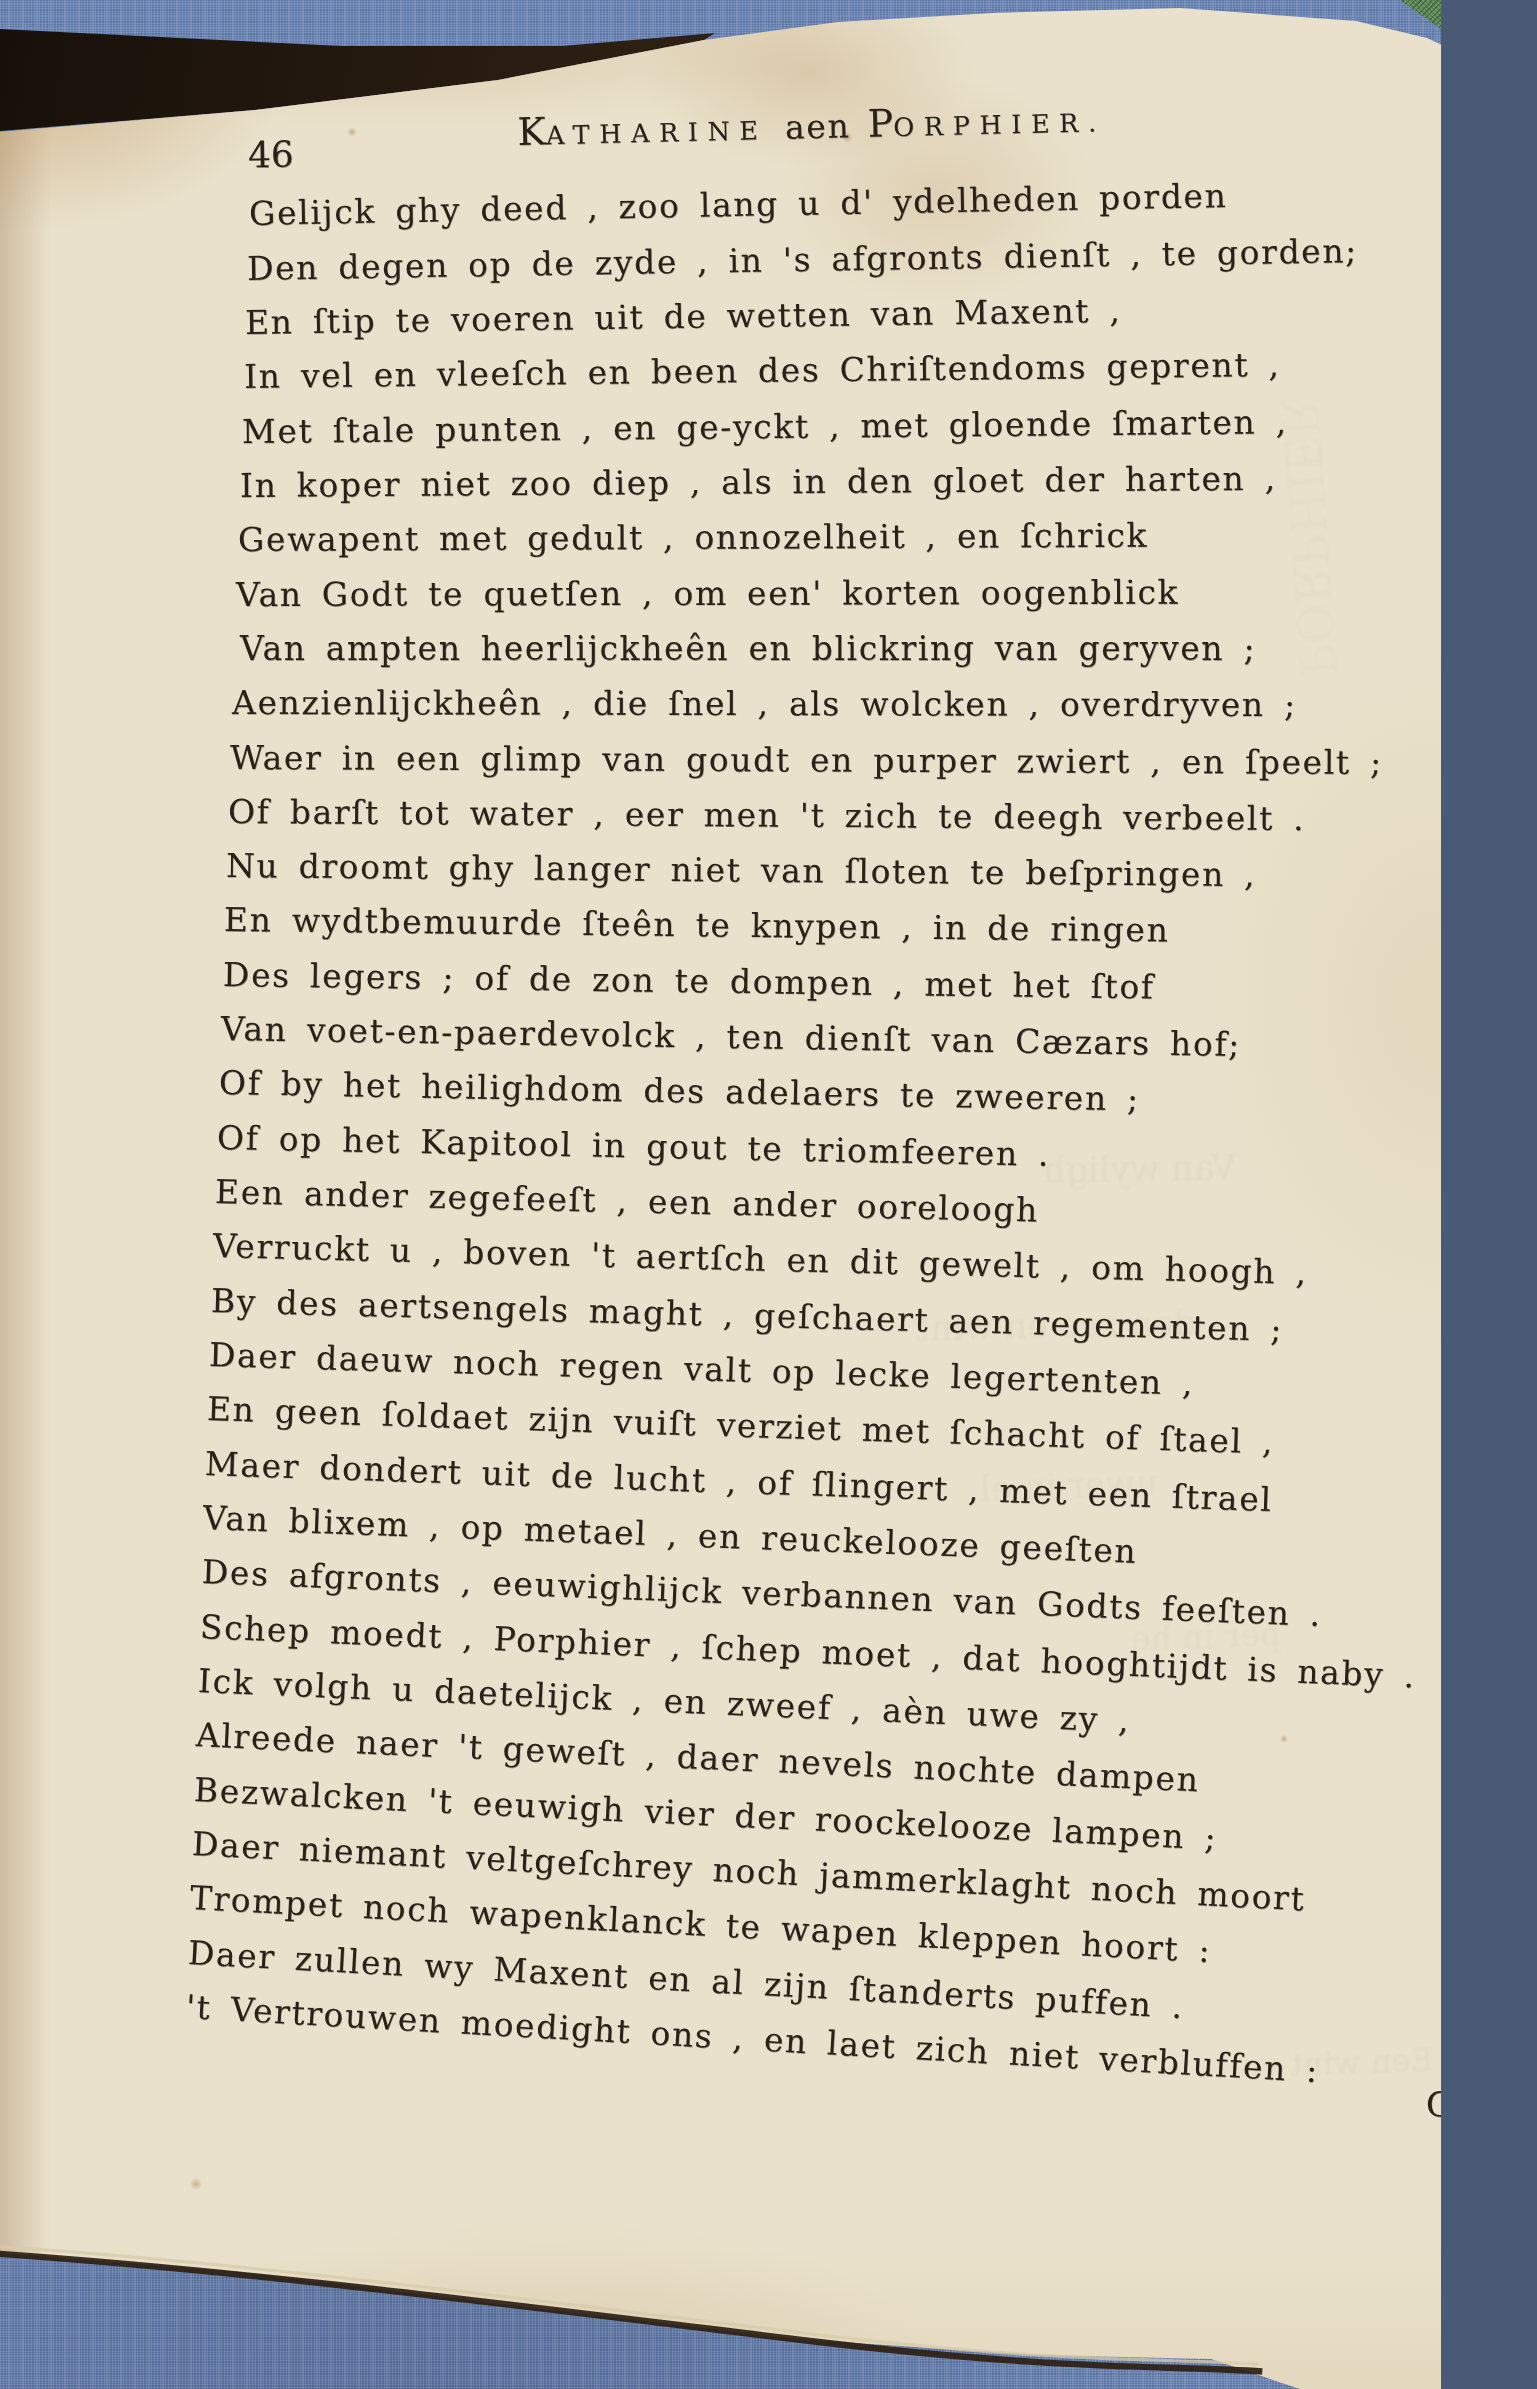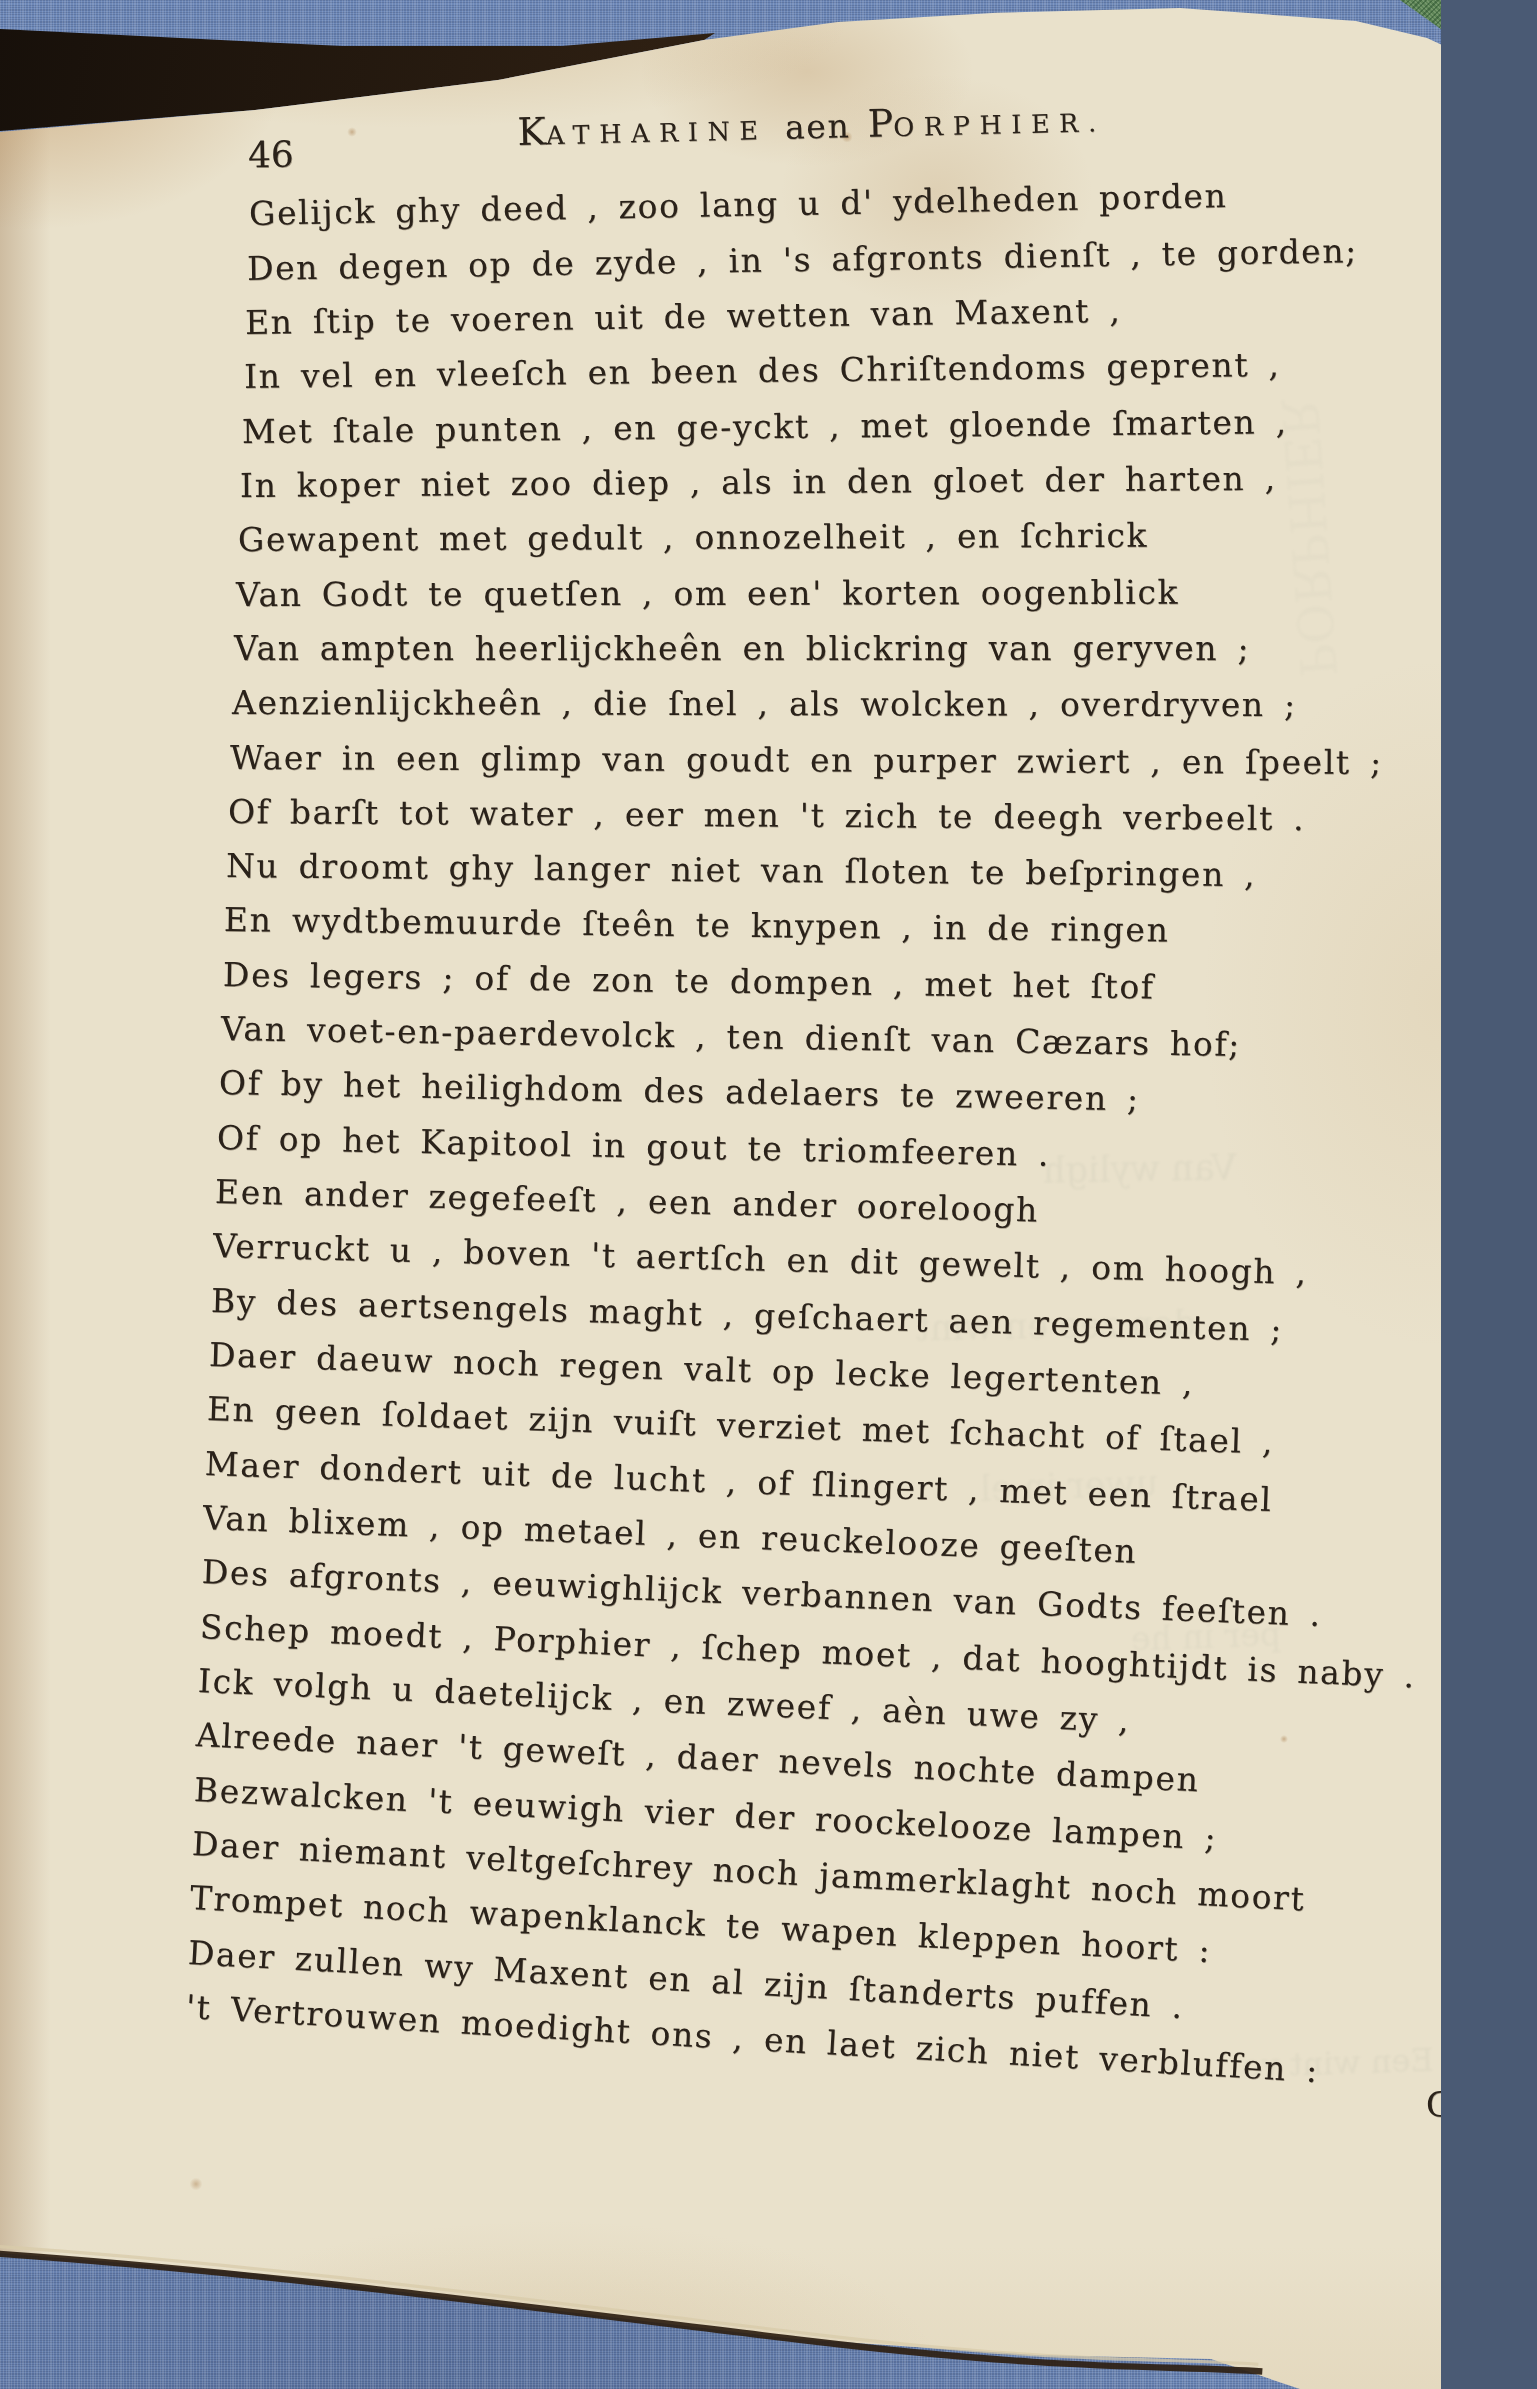--- a/index.html
+++ b/index.html
@@ -87,21 +87,21 @@
     <div class="running-title ink"><span class="rt-word caps"><span class="rt-lead">K</span><span class="rt-rest">ATHARINE</span></span><span class="rt-word lower"><span class="rt-rest">aen</span></span><span class="rt-word caps"><span class="rt-lead">P</span><span class="rt-rest">ORPHIER.</span></span></div>
     <div class="poem">
         <div class="line ink" style="top: 194px; left: 249px; transform: rotate(-1.05deg);">Gelijck ghy deed , zoo lang u d' ydelheden porden</div>
         <div class="line ink" style="top: 249px; left: 247px; transform: rotate(-0.92deg);">Den degen op de zyde , in 's afgronts dienſt , te gorden;</div>
         <div class="line ink" style="top: 303px; left: 245px; transform: rotate(-0.79deg);">En ſtip te voeren uit de wetten van Maxent ,</div>
         <div class="line ink" style="top: 357px; left: 244px; transform: rotate(-0.66deg);">In vel en vleeſch en been des Chriſtendoms geprent ,</div>
         <div class="line ink" style="top: 412px; left: 242px; transform: rotate(-0.53deg);">Met ſtale punten , en ge-yckt , met gloende ſmarten ,</div>
         <div class="line ink" style="top: 466px; left: 240px; transform: rotate(-0.4deg);">In koper niet zoo diep , als in den gloet der harten ,</div>
         <div class="line ink" style="top: 520px; left: 238px; transform: rotate(-0.27deg);">Gewapent met gedult , onnozelheit , en ſchrick</div>
         <div class="line ink" style="top: 575px; left: 236px; transform: rotate(-0.14deg);">Van Godt te quetſen , om een' korten oogenblick</div>
-        <div class="line ink" style="top: 629px; left: 234px; transform: rotate(-0.01deg);">Van ampten heerlijckheên en blickring van geryven ;</div>
+        <div class="line ink" style="top: 629px; left: 240px; transform: rotate(-0.01deg);">Van ampten heerlijckheên en blickring van geryven ;</div>
         <div class="line ink" style="top: 683px; left: 232px; transform: rotate(0.12deg);">Aenzienlijckheên , die ſnel , als wolcken , overdryven ;</div>
         <div class="line ink" style="top: 738px; left: 230px; transform: rotate(0.25deg);">Waer in een glimp van goudt en purper zwiert , en ſpeelt ;</div>
         <div class="line ink" style="top: 792px; left: 228px; transform: rotate(0.38deg);">Of barſt tot water , eer men 't zich te deegh verbeelt .</div>
         <div class="line ink" style="top: 846px; left: 226px; transform: rotate(0.51deg);">Nu droomt ghy langer niet van ſloten te beſpringen ,</div>
         <div class="line ink" style="top: 900px; left: 224px; transform: rotate(0.64deg);">En wydtbemuurde ſteên te knypen , in de ringen</div>
         <div class="line ink" style="top: 955px; left: 223px; transform: rotate(0.77deg);">Des legers ; of de zon te dompen , met het ſtof</div>
         <div class="line ink" style="top: 1009px; left: 221px; transform: rotate(0.9deg);">Van voet-en-paerdevolck , ten dienſt van Cæzars hof;</div>
         <div class="line ink" style="top: 1063px; left: 219px; transform: rotate(1.03deg);">Of by het heilighdom des adelaers te zweeren ;</div>
         <div class="line ink" style="top: 1118px; left: 217px; transform: rotate(1.16deg);">Of op het Kapitool in gout te triomfeeren .</div>
         <div class="line ink" style="top: 1172px; left: 215px; transform: rotate(1.29deg);">Een ander zegefeeſt , een ander ooreloogh</div>

